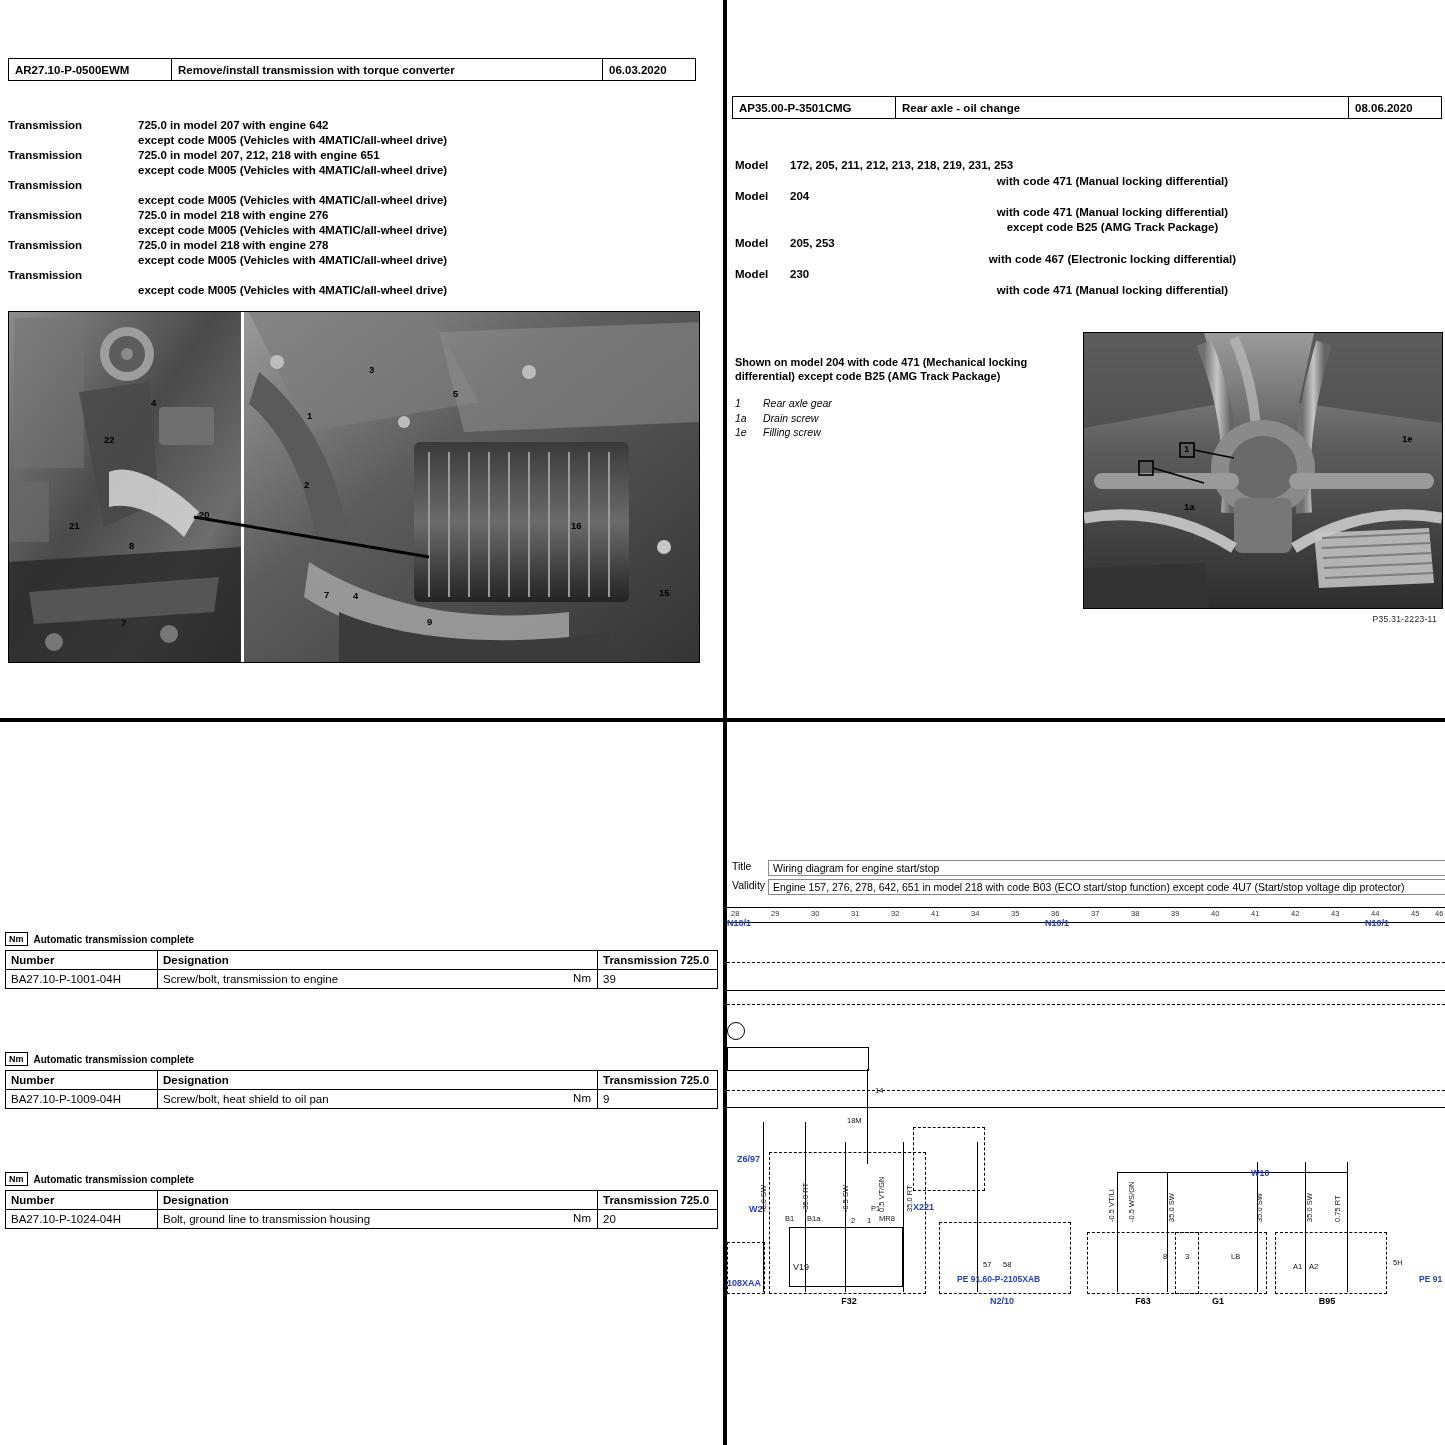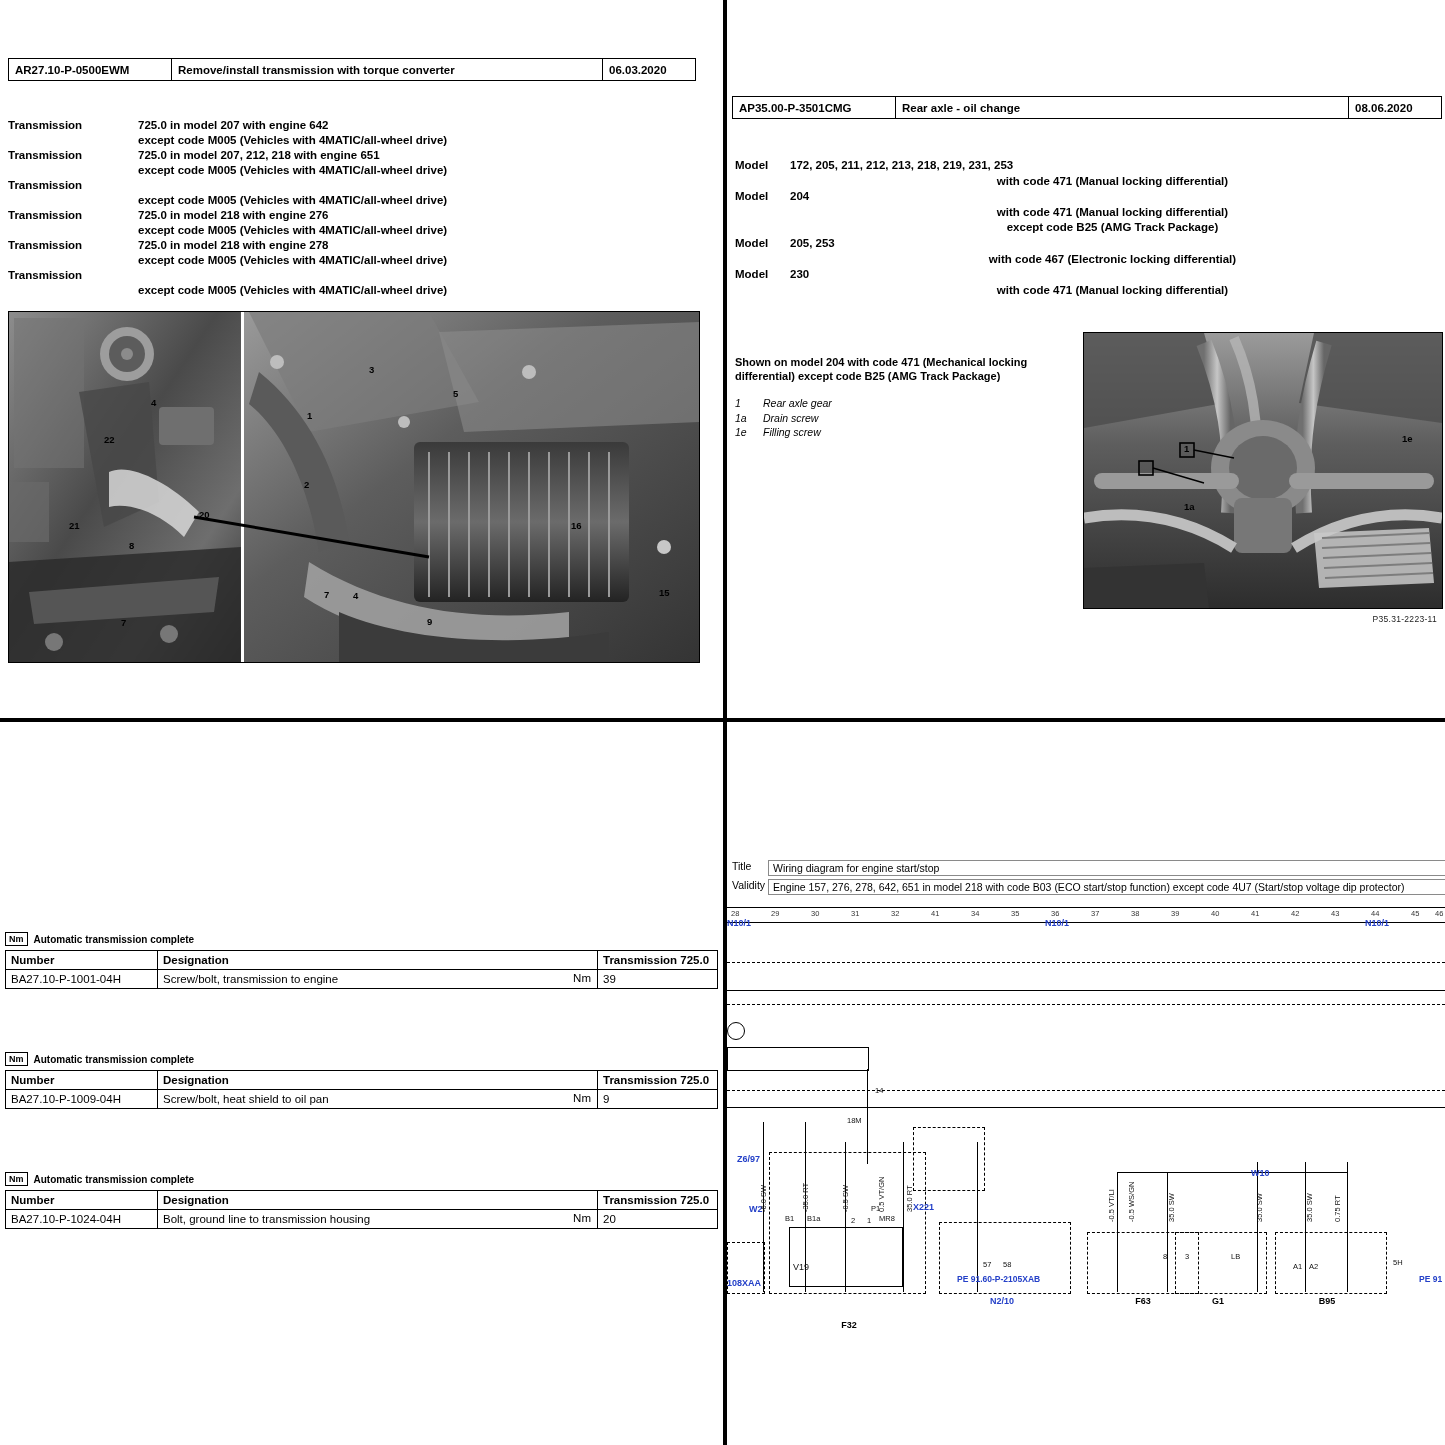--- a/index.html
+++ b/index.html
@@ -466,21 +466,21 @@
 
   <div class="comp" style="left:42px;top:430px;width:155px;height:140px;"></div>
   <div class="solidbox" style="left:62px;top:505px;width:112px;height:58px;"></div>
   <div class="comp" style="left:212px;top:500px;width:130px;height:70px;"></div>
   <div class="comp" style="left:360px;top:510px;width:110px;height:60px;"></div>
   <div class="comp" style="left:448px;top:510px;width:90px;height:60px;"></div>
   <div class="comp" style="left:548px;top:510px;width:110px;height:60px;"></div>
   <div class="comp" style="left:0px;top:520px;width:36px;height:50px;"></div>
   <div class="comp" style="left:186px;top:405px;width:70px;height:62px;"></div>
 
-  <div class="cname" style="left:92px;top:574px;width:60px;margin-top:24px;">F32</div>
+  <div class="cname" style="left:92px;top:574px;width:60px;">F32</div>
   <div class="cname blue" style="left:240px;top:574px;width:70px;color:#2440c8;">N2/10</div>
   <div class="cname" style="left:386px;top:574px;width:60px;">F63</div>
   <div class="cname" style="left:466px;top:574px;width:50px;">G1</div>
   <div class="cname" style="left:572px;top:574px;width:56px;">B95</div>
   <div class="lbl-blk" style="left:66px;top:540px;font-size:9px;">V19</div>
   <div class="lbl-blk" style="left:152px;top:492px;">MR8</div>
 
   <div class="lbl-blue" style="left:10px;top:432px;">Z6/97</div>
   <div class="lbl-blue" style="left:22px;top:482px;">W2</div>
   <div class="lbl-blue" style="left:186px;top:480px;">X221</div>

